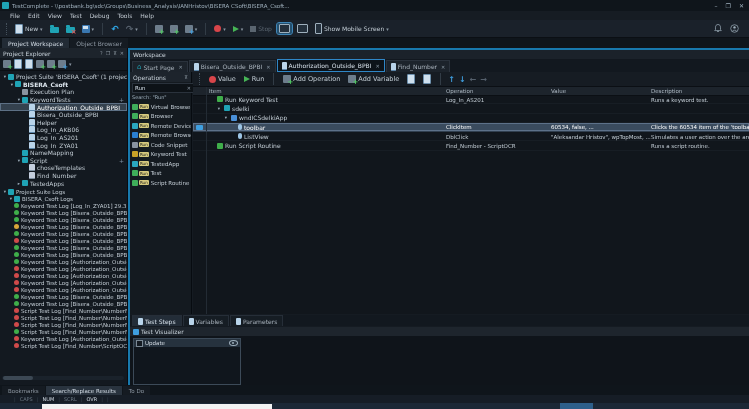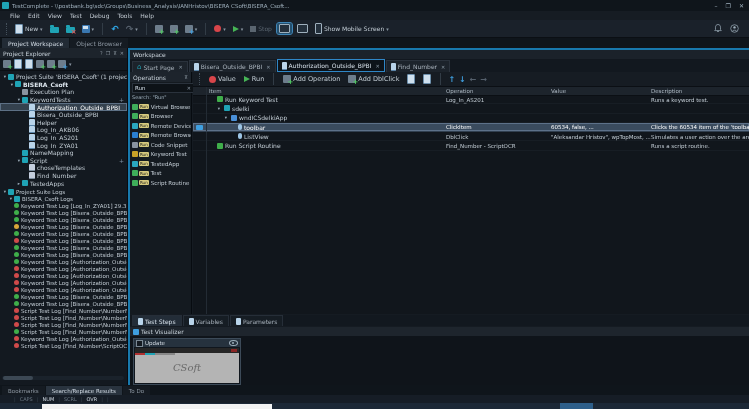--- a/index.html
+++ b/index.html
@@ -559,21 +559,21 @@
             <span class="i i-play"></span>
             <span>Run</span>
           </span>
         <span class="tsep"></span>
         <span class="tbtn">
             <span class="i i-add"></span>
             <span>Add Operation</span>
           </span>
         <span class="tbtn">
             <span class="i i-add"></span>
-            <span>Add DblClick</span>
+            <span>Add Variable</span>
           </span>
         <span class="tbtn">
             <span class="i i-doc"></span>
           </span>
         <span class="tbtn">
             <span class="i i-doc"></span>
           </span>
         <span class="tsep"></span>
         <span class="arr-up">↑</span>
         <span class="arr-dn">↓</span>
@@ -672,25 +672,20 @@
       <span class="vi"></span>
       <span>Test Visualizer</span>
     </div>
     <div id="vis-content">
       <div id="thumb">
         <div id="thumb-hd">
           <span class="cb"></span>
           <span>Update</span>
           <span class="eye"></span>
         </div>
-        <div id="thumb-img">
-          <div class="bar"></div>
-          <div class="mini"></div>
-          <div id="thumb-logo">CSoft</div>
-        </div>
       </div>
     </div>
   </div>
 
   <div id="bottomtabs" class="abs">
       <span class="btab">Bookmarks</span>
       <span class="btab active">Search/Replace Results</span>
       <span class="btab">To Do</span>
     </div>
   <div id="statusbar" class="abs">

